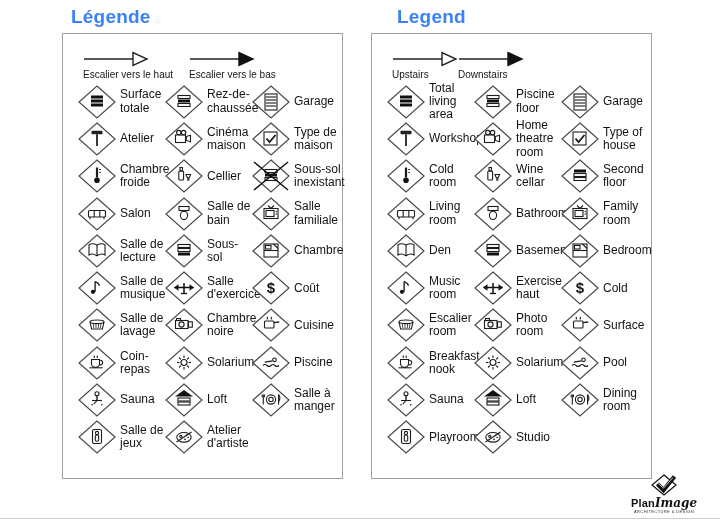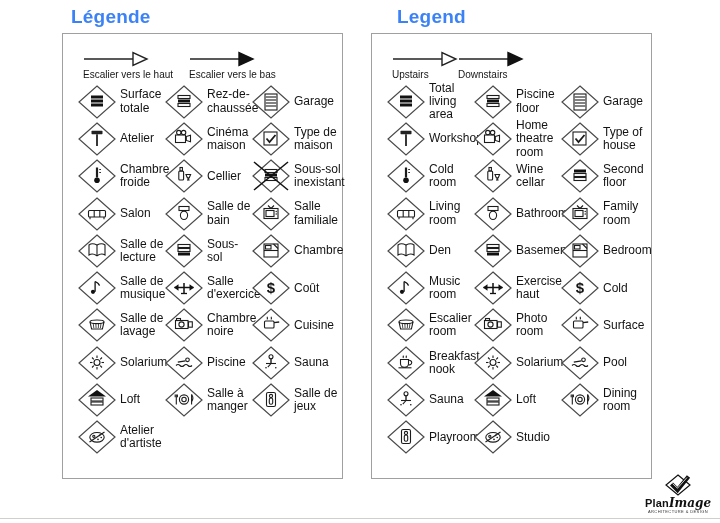--- a/index.html
+++ b/index.html
@@ -28,21 +28,21 @@
     display:grid;grid-template-columns:87px 87px 87px;
     grid-auto-rows:37.3px;padding-left:15px;margin-top:3px;align-items:center;
   }
   .cell{display:flex;align-items:center;}
   .dicon{flex:0 0 auto;line-height:0;}
   .lbl{
     font-size:12px;line-height:1.1;color:#131313;margin-left:4px;
     white-space:pre-line;width:52px;
   }
   .logo{
-    position:absolute;right:5px;bottom:9px;width:74px;text-align:center;line-height:1;
+    position:absolute;right:19px;bottom:9px;width:74px;text-align:center;line-height:1;
   }
   .logo .mark{display:block;margin:0 auto 1px auto;width:26px;height:22px;}
   .logo-text{font-size:11px;white-space:nowrap;}
   .logo-plan{font-weight:bold;letter-spacing:.2px;}
   .logo-image{font-family:"DejaVu Serif", serif;font-style:italic;font-weight:bold;font-size:12px;}
   .logo-tagline{font-size:4px;color:#333;letter-spacing:.4px;margin-top:1px;}
   .bottom-divider{position:absolute;left:0;top:518px;width:720px;height:1px;background:#cfcfcf;}
 </style>
 </head>
 <body>
@@ -285,20 +285,32 @@
             <rect x="12.5" y="13" width="9.5" height="7" rx="1" fill="none" stroke="#1c1c1c" stroke-width="1.1"></rect>
             <line x1="22" y1="14.6" x2="27.2" y2="14" stroke="#1c1c1c" stroke-width="1.3"></line>
             <path d="M15,11.5 q1,-1.4 0,-2.8" fill="none" stroke="#1c1c1c" stroke-width="1.1"></path>
             <path d="M19,11.5 q1,-1.4 0,-2.8" fill="none" stroke="#1c1c1c" stroke-width="1.1"></path>
           </svg></span>
         <span class="lbl">Cuisine</span>
       </div>
       <div class="cell">
         <span class="dicon"><svg width="38" height="34" viewBox="0 0 38 34">
             <polygon points="19,1 37,17 19,33 1,17" fill="#fff" stroke="#4a4a4a" stroke-width="1.2"></polygon>
+            <path d="M13.5,13.5 h8 v4.2 a4,3.6 0 0 1 -8,0 z" fill="none" stroke="#1c1c1c" stroke-width="1.1"></path>
+            <path d="M21.5,14.5 a2.3,2.3 0 1 1 0,4.2" fill="none" stroke="#1c1c1c" stroke-width="1.1"></path>
+            <line x1="11.5" y1="21.8" x2="24.5" y2="21.8" fill="none" stroke="#1c1c1c" stroke-width="1.1"></line>
+            <path d="M16,12 q0.8,-1.2 0,-2.4" fill="none" stroke="#1c1c1c" stroke-width="1.1"></path>
+            <path d="M19,12 q0.8,-1.2 0,-2.4" fill="none" stroke="#1c1c1c" stroke-width="1.1"></path>
+          </svg></span>
+        <span class="lbl">Coin-
+repas</span>
+      </div>
+      <div class="cell">
+        <span class="dicon"><svg width="38" height="34" viewBox="0 0 38 34">
+            <polygon points="19,1 37,17 19,33 1,17" fill="#fff" stroke="#4a4a4a" stroke-width="1.2"></polygon>
             <circle cx="19" cy="16.5" r="3" fill="none" stroke="#1c1c1c" stroke-width="1.1"></circle>
             <line x1="23.5" y1="16.5" x2="26" y2="16.5" fill="none" stroke="#1c1c1c" stroke-width="1.1"></line>
             <line x1="14.5" y1="16.5" x2="12" y2="16.5" fill="none" stroke="#1c1c1c" stroke-width="1.1"></line>
             <line x1="19" y1="12" x2="19" y2="9.5" fill="none" stroke="#1c1c1c" stroke-width="1.1"></line>
             <line x1="19" y1="21" x2="19" y2="23.5" fill="none" stroke="#1c1c1c" stroke-width="1.1"></line>
             <line x1="22.2" y1="13.3" x2="24" y2="11.5" fill="none" stroke="#1c1c1c" stroke-width="1.1"></line>
             <line x1="15.8" y1="19.7" x2="14" y2="21.5" fill="none" stroke="#1c1c1c" stroke-width="1.1"></line>
             <line x1="22.2" y1="19.7" x2="24" y2="21.5" fill="none" stroke="#1c1c1c" stroke-width="1.1"></line>
             <line x1="15.8" y1="13.3" x2="14" y2="11.5" fill="none" stroke="#1c1c1c" stroke-width="1.1"></line>
           </svg></span>

